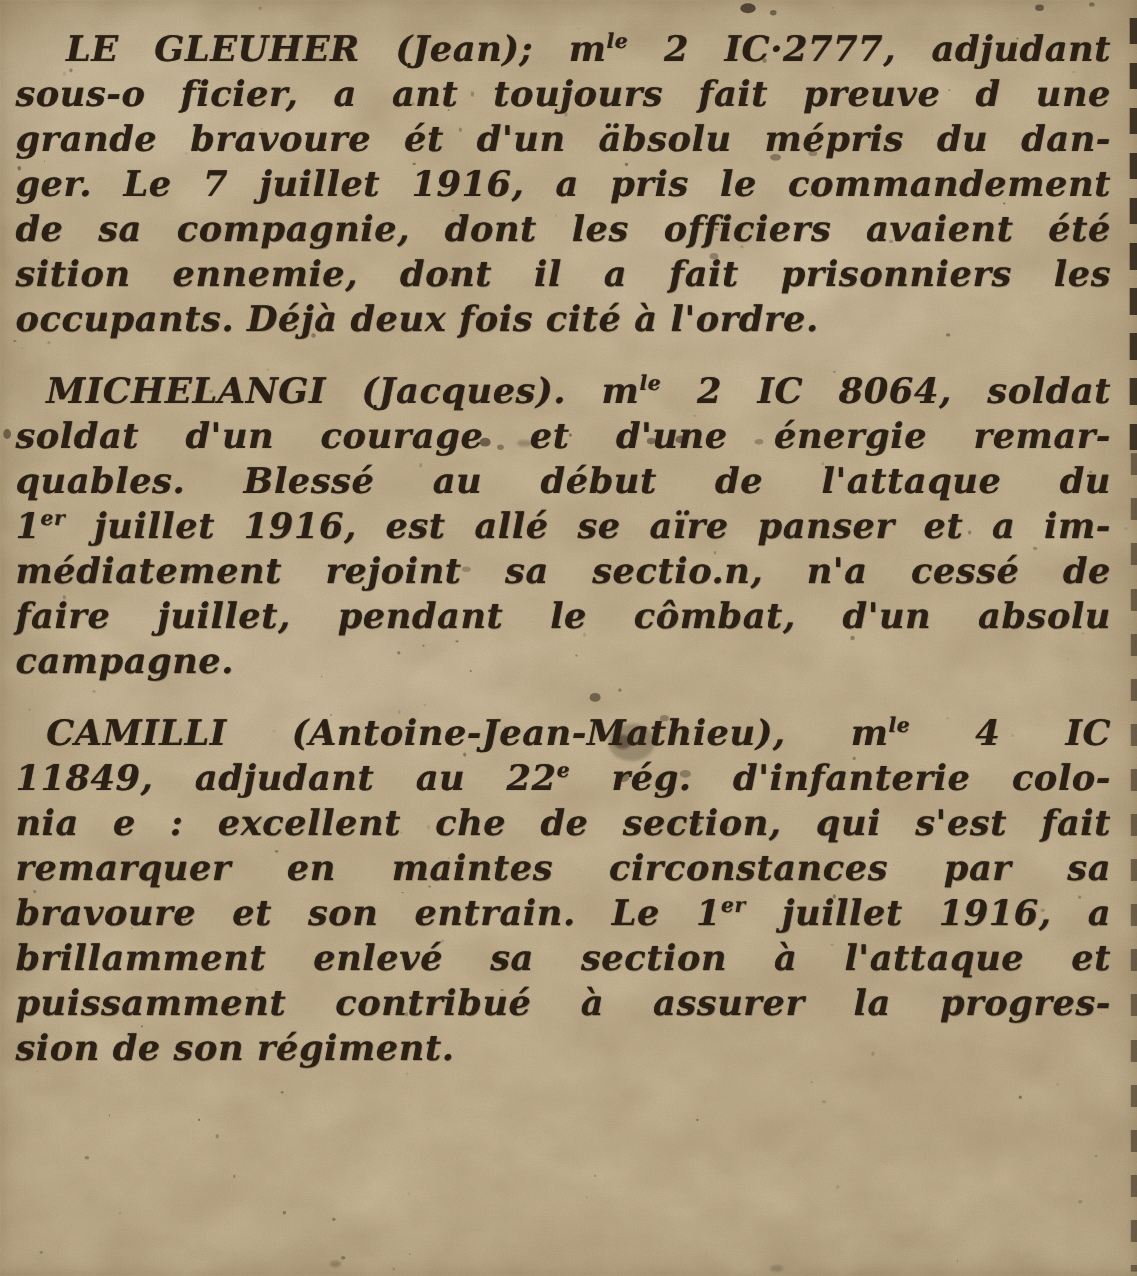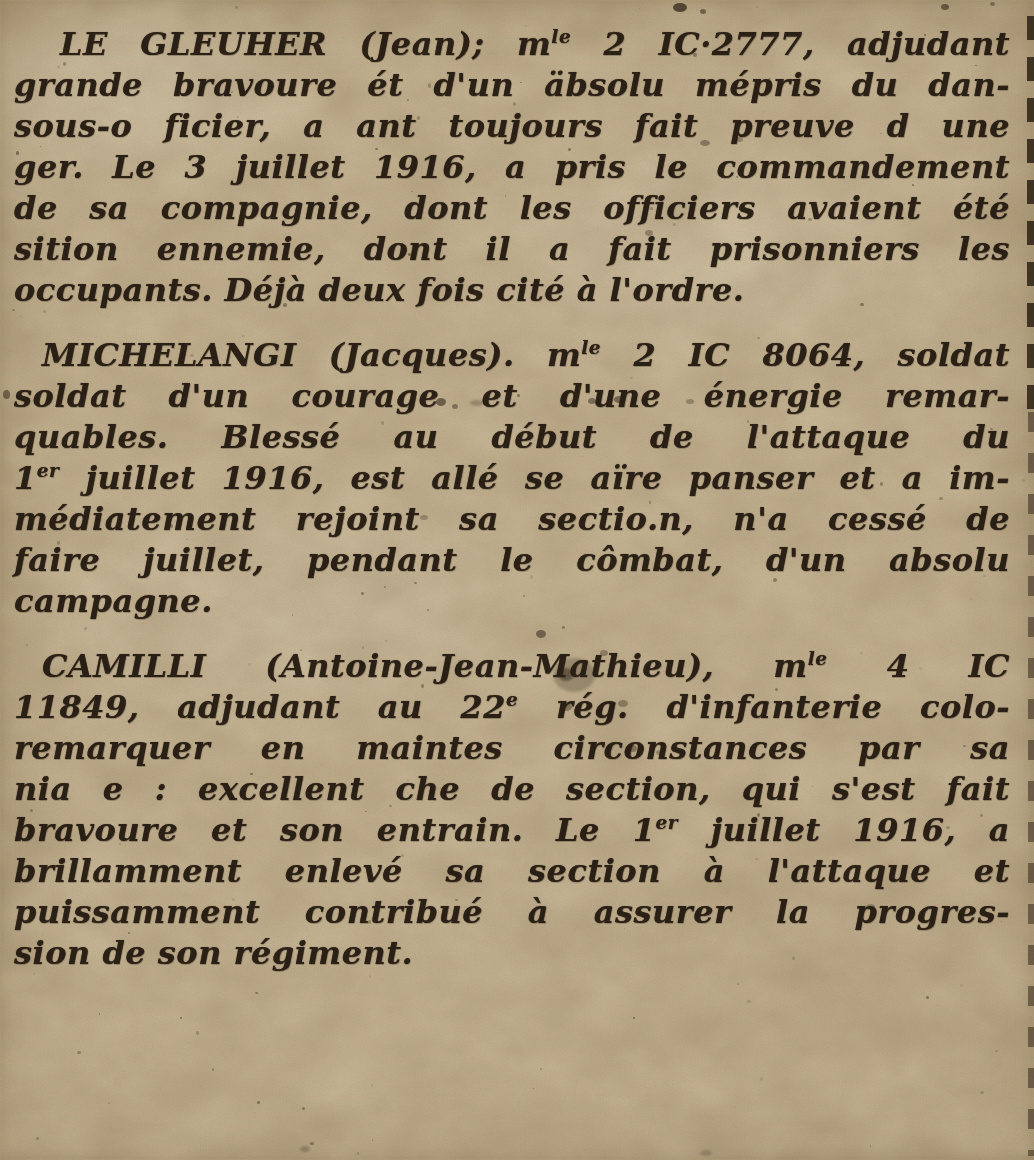--- a/index.html
+++ b/index.html
@@ -45,41 +45,41 @@
 </style>
 </head>
 <body>
 
 <div class="page">
   <div class="mottle"></div>
 
   <div class="content">
     <p class="para p1">
       <span class="ln first">LE GLEUHER (Jean); m<sup>le</sup> 2 IC·2777, adjudant</span>
+      <span class="ln">sous-o ficier, a ant toujours fait preuve d une</span>
       <span class="ln">grande bravoure ét d'un äbsolu mépris du dan-</span>
-      <span class="ln">sous-o ficier, a ant toujours fait preuve d une</span>
-      <span class="ln">ger. Le 3 juillet 1916, a pris le commandement</span>
+      <span class="ln">ger. Le 7 juillet 1916, a pris le commandement</span>
       <span class="ln">de sa compagnie, dont les officiers avaient été</span>
       <span class="ln">sition ennemie, dont il a fait prisonniers les</span>
       <span class="ln last">occupants. Déjà deux fois cité à l'ordre.</span>
     </p>
     <p class="para p2">
       <span class="ln first">MICHELANGI (Jacques). m<sup>le</sup> 2 IC 8064, soldat</span>
       <span class="ln">soldat d'un courage et d'une énergie remar-</span>
       <span class="ln">quables. Blessé au début de l'attaque du</span>
       <span class="ln">1<sup>er</sup> juillet 1916, est allé se aïre panser et a im-</span>
       <span class="ln">médiatement rejoint sa sectio.n, n'a cessé de</span>
       <span class="ln">faire juillet, pendant le cômbat, d'un absolu</span>
       <span class="ln last">campagne.</span>
     </p>
     <p class="para p3">
       <span class="ln first">CAMILLI (Antoine-Jean-Mathieu), m<sup>le</sup> 4 IC</span>
       <span class="ln">11849, adjudant au 22<sup>e</sup> rég. d'infanterie colo-</span>
+      <span class="ln">nia e : excellent che de section, qui s'est fait</span>
       <span class="ln">remarquer en maintes circonstances par sa</span>
-      <span class="ln">nia e : excellent che de section, qui s'est fait</span>
       <span class="ln">bravoure et son entrain. Le 1<sup>er</sup> juillet 1916, a</span>
       <span class="ln">brillamment enlevé sa section à l'attaque et</span>
       <span class="ln">puissamment contribué à assurer la progres-</span>
       <span class="ln last">sion de son régiment.</span>
     </p>
   </div>
 
   <svg class="grain" width="1034" height="1160" xmlns="http://www.w3.org/2000/svg">
     <defs>
       <filter id="blotch" x="0" y="0" width="100%" height="100%">

